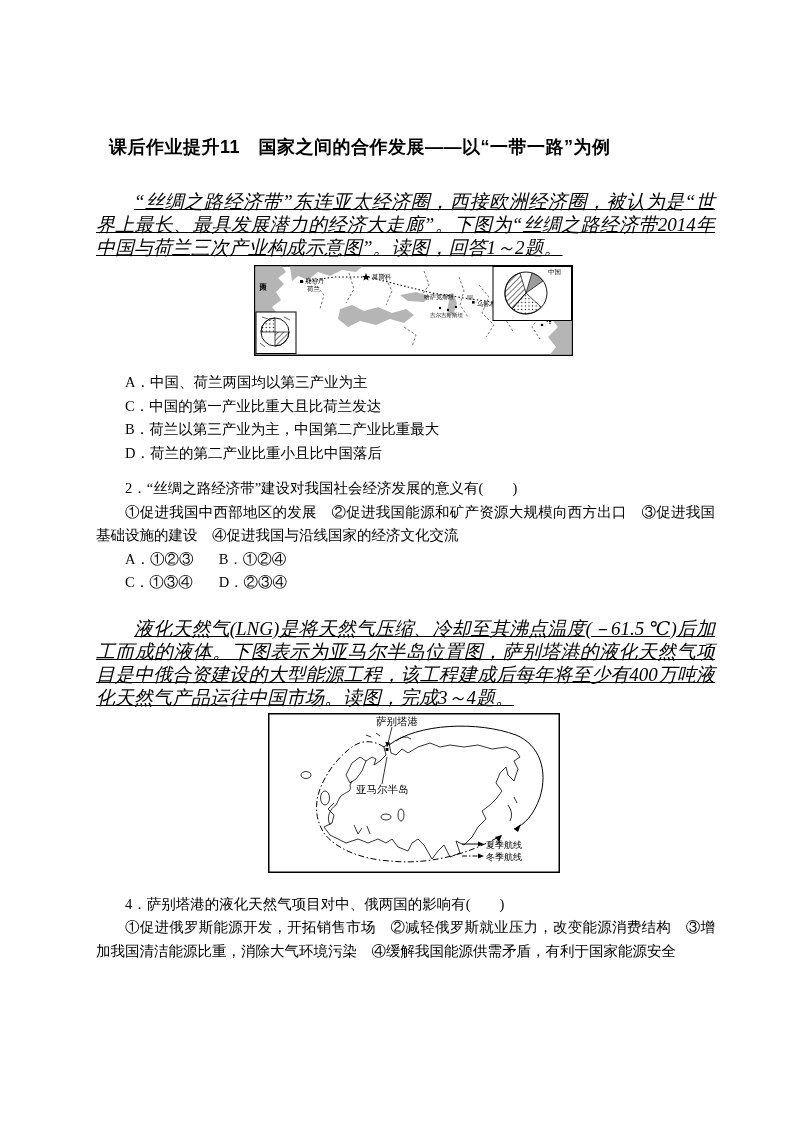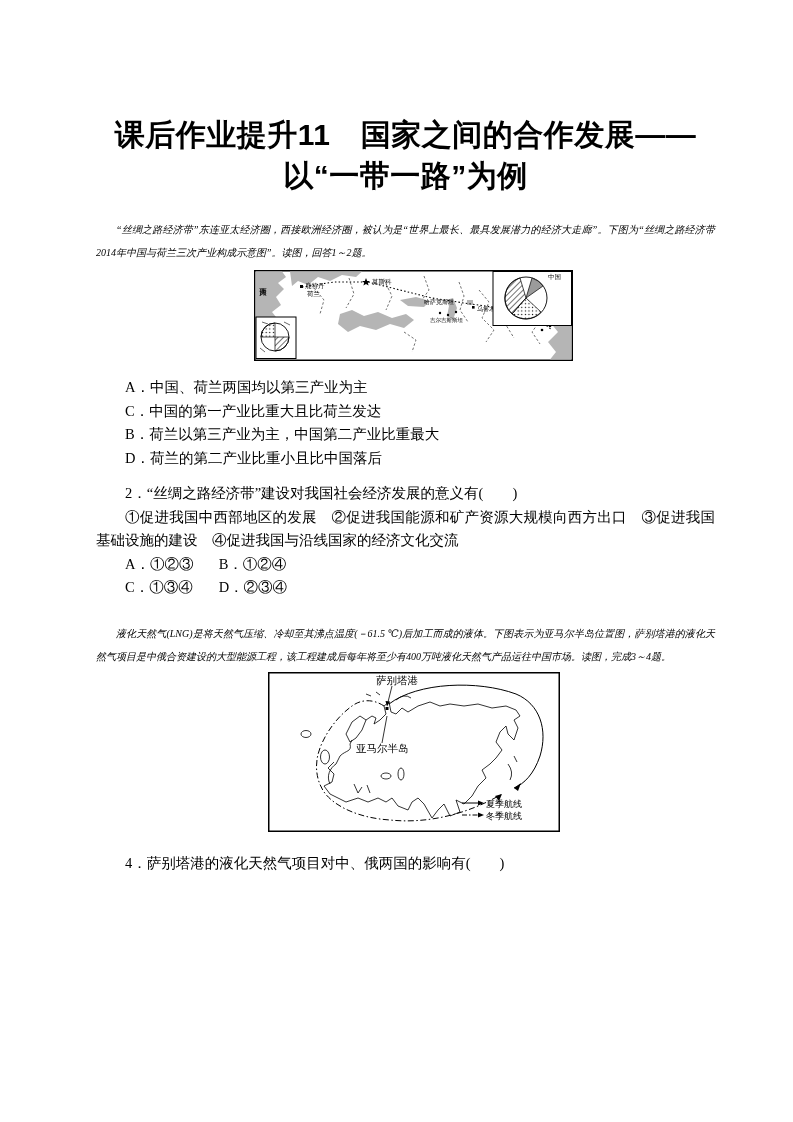--- a/index.html
+++ b/index.html
@@ -4,32 +4,32 @@
 <style>
   html,body{margin:0;padding:0;background:#ffffff;}
   body{
     width:793px;height:1122px;
     font-family:"Liberation Serif","DejaVu Serif",serif;
     color:#000;position:relative;overflow:hidden;
   }
   .page{box-sizing:border-box;width:793px;padding:114px 78px 0 96px;}
   .doc-title{
     font-family:"Liberation Sans","DejaVu Sans",sans-serif;
-    font-weight:bold;font-size:30px;line-height:41px;
-    margin:0;max-width:620px;letter-spacing:.5px;text-align:center;
+    font-weight:bold;font-size:18px;line-height:41px;
+    margin:13px;max-width:620px;letter-spacing:.5px;
   }
   .section-header{
     font-family:"Liberation Sans","DejaVu Sans",sans-serif;
     font-weight:bold;font-size:18px;line-height:24px;
     margin:24px 0 0 0;
   }
   .intro{
     font-style:italic;
-    font-size:10px;line-height:23px;
-    margin:22px 0 0 0;text-indent:2em;text-align:justify;
+    font-size:19px;line-height:23px;
+    margin:22px 0 0 0;text-indent:2em;text-align:justify;text-decoration:underline;
   }
   .fig{margin:0;padding:0;}
   .fig-map1{margin:6px 0 0 158px;width:319px;}
   .fig-map2{margin:4px 0 0 172px;width:300px;}
   .qblock{margin:0;}
   .q1{margin-top:11px;}
   .q2{margin-top:12px;}
   .q3{margin-top:10px;}
   .q4{margin-top:16px;}
   .stem,.opt-line,.items,.opt-row{
@@ -206,15 +206,16 @@
         <line x1="194" y1="143" x2="212" y2="143" stroke="#000" stroke-width="1" stroke-dasharray="5,2,1.5,2"></line>
         <polygon points="216,143 210,140.5 210,145.5" fill="#000"></polygon>
         <text x="218" y="146.5" font-size="9">冬季航线</text>
       </g>
     </svg>
   </figure>
 
 
   <div class="qblock q4">
     <p class="stem">4．萨别塔港的液化天然气项目对中、俄两国的影响有(　　)</p>
+    <p class="items">①促进俄罗斯能源开发，开拓销售市场　②减轻俄罗斯就业压力，改变能源消费结构　③增加我国清洁能源比重，消除大气环境污染　④缓解我国能源供需矛盾，有利于国家能源安全</p>
   </div>
 
 </div>
 
 </body></html>

